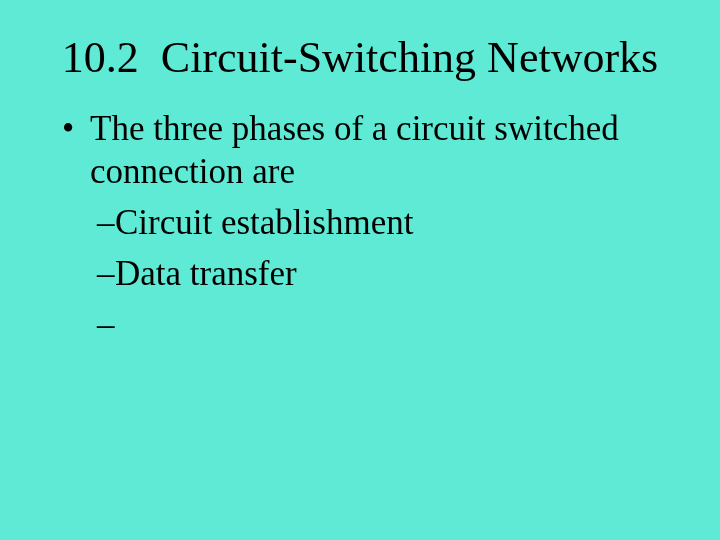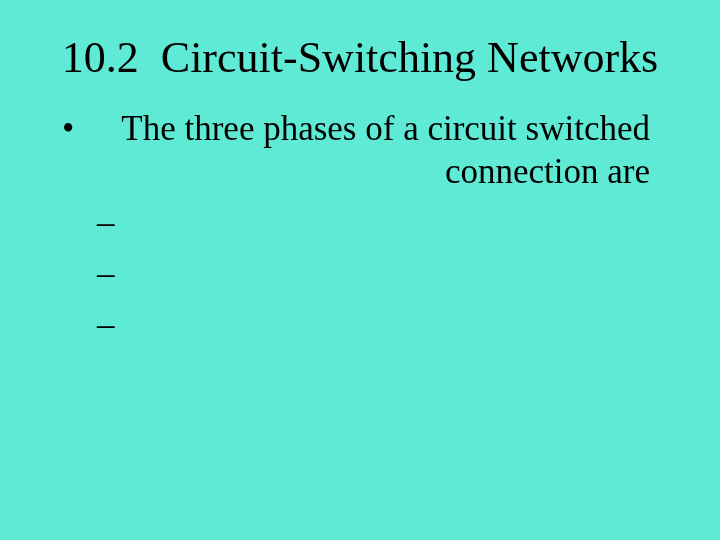--- a/index.html
+++ b/index.html
@@ -51,43 +51,44 @@
     width: 28px;
     font-size: 35px;
     line-height: 43px;
   }
   .content-item.level-2 .marker {
     width: 18px;
   }
   .item-text {
     flex: 0 1 auto;
     max-width: 560px;
-    text-align: right;
   }
 </style>
 </head>
 <body>
 
 <div class="slide">
 
   <div class="slide-title">10.2  Circuit-Switching Networks</div>
 
   <div class="content">
 
     <div class="content-item level-1">
       <span class="marker">•</span>
       <span class="item-text">The three phases of a circuit switched connection are</span>
     </div>
 
     <div class="content-item level-2">
       <span class="marker">–</span>
+      <span class="item-text">Circuit establishment</span>
     </div>
 
     <div class="content-item level-2">
       <span class="marker">–</span>
+      <span class="item-text">Data transfer</span>
     </div>
 
     <div class="content-item level-2">
       <span class="marker">–</span>
     </div>
 
   </div>
 </div>
 
 </body></html>

